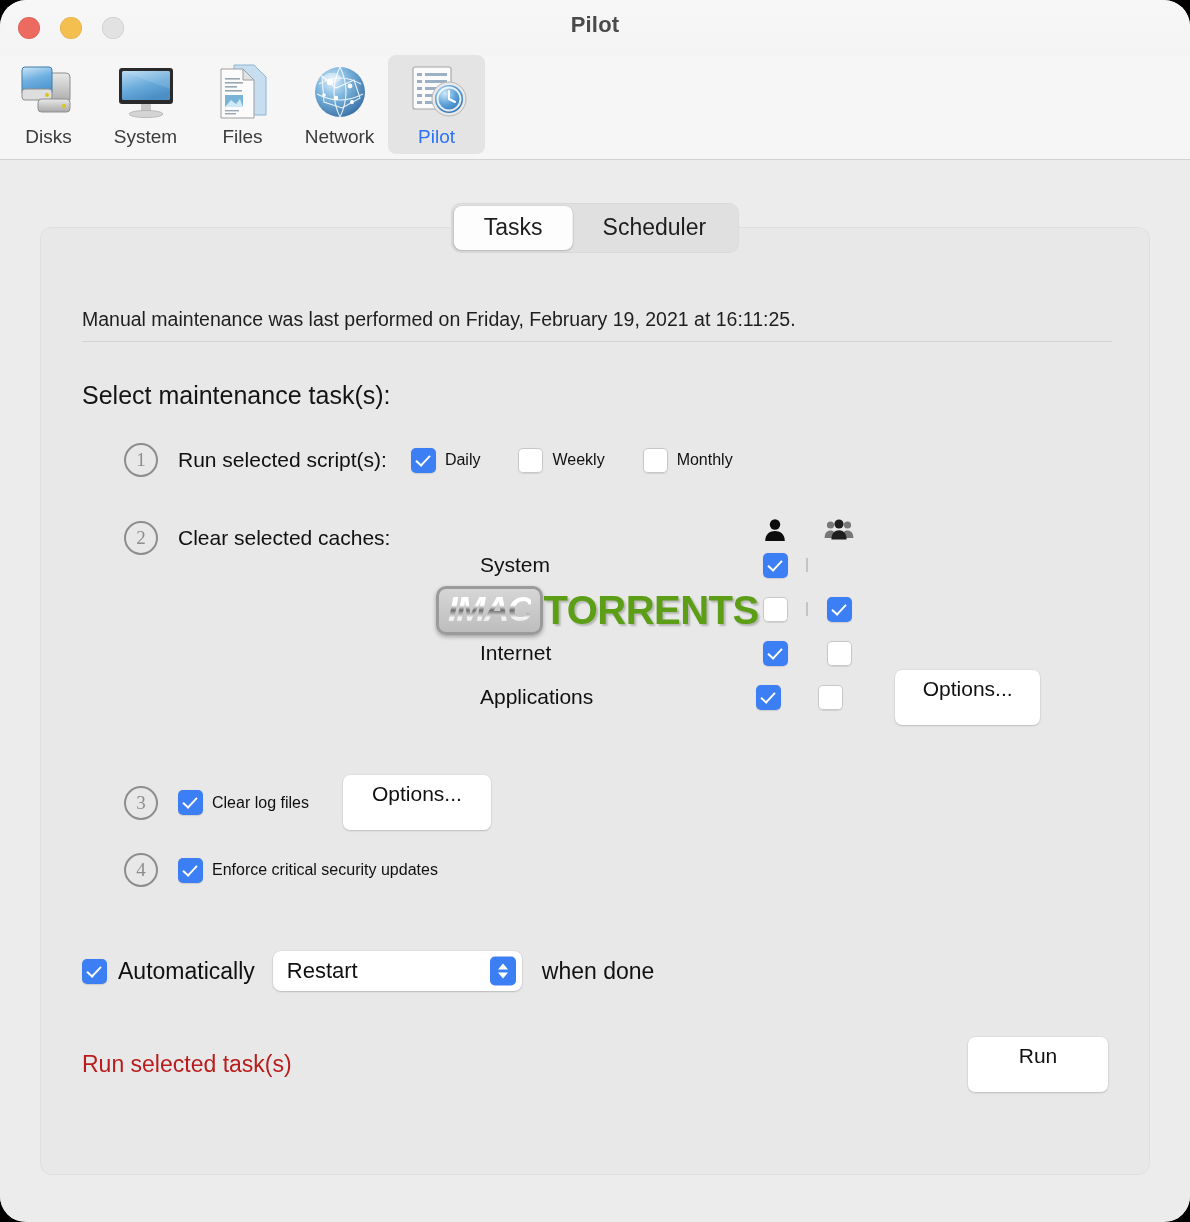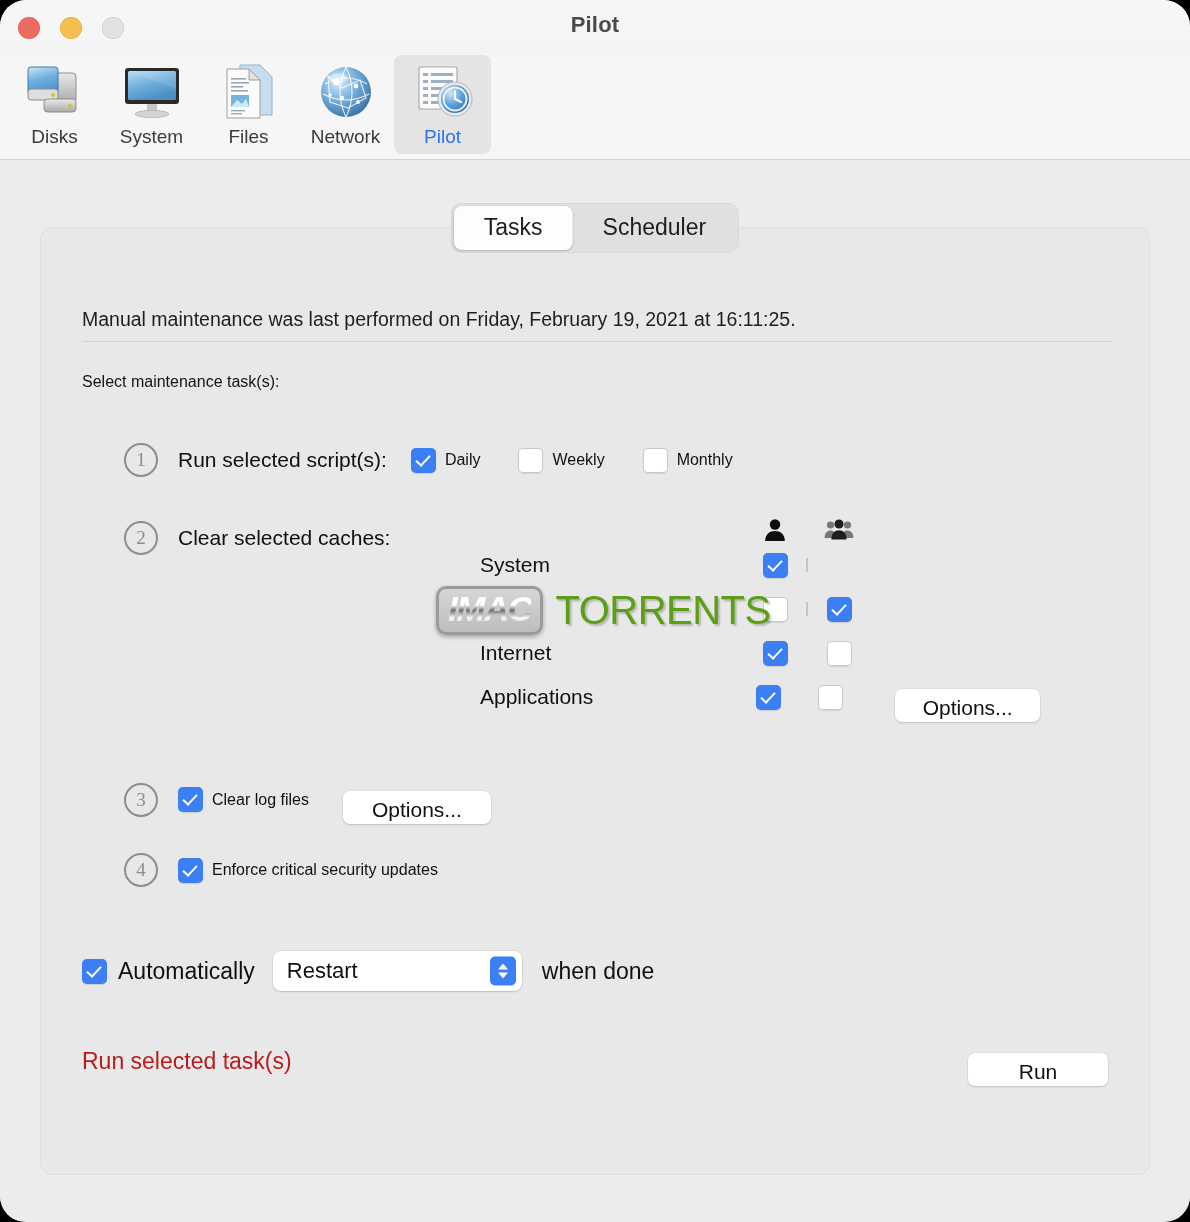--- a/index.html
+++ b/index.html
@@ -49,21 +49,20 @@
     color: #4a4a4a;
     letter-spacing: 0.2px;
   }
 
   
   #toolbar {
     position: relative;
     height: 105px;
     background: #f6f6f6;
     border-bottom: 1px solid #d2d2d2;
-    padding-left: 6px;
     display: flex;
     align-items: flex-start;
   }
   .tb-item {
     width: 97px;
     padding-top: 4px;
     text-align: center;
     border-radius: 8px;
     cursor: default;
   }
@@ -131,22 +130,22 @@
   }
   #status-rule {
     position: absolute;
     left: 42px; top: 114px;
     width: 1030px; height: 1px;
     background: #d3d3d3;
   }
 
   #section-title {
     position: absolute;
-    left: 42px; top: 146px;
-    font-size: 16px;
+    left: 42px; top: 154px;
+    font-size: 25px;
     color: #141414;
   }
 
   
   .numbered {
     position: absolute;
     display: flex;
     align-items: center;
   }
   .num-badge {
@@ -201,24 +200,23 @@
   .cb-group { display: flex; align-items: center; }
 
   
   .push-btn {
     background: #ffffff;
     border-radius: 7px;
     box-shadow: 0 1px 2px rgba(0,0,0,0.16), 0 0 0 0.5px rgba(0,0,0,0.06);
     font-size: 21px;
     color: #111111;
     text-align: center;
-    padding: 7px 0 2px 0;
+    padding: 7px 0 24px 0;
     cursor: default;
     white-space: nowrap;
-    margin-top: 16px;
   }
 
   
   #cache-block { position: absolute; left: 440px; top: 548px; width: 560px; }
   .cache-head {
     display: flex;
     align-items: flex-end;
     height: 34px;
     padding-left: 270px;
   }
@@ -305,24 +303,23 @@
     font-size: 35px; font-weight: bold; font-style: italic;
     letter-spacing: -1.5px;
     background: linear-gradient(to bottom, #ffffff 0%, #ffffff 38%, #6e6e6e 52%, #f6f6f6 72%, #d0d0d0 100%);
     -webkit-background-clip: text;
     background-clip: text;
     color: transparent;
     display: block;
     line-height: 1.05;
   }
   #wm-torrents {
-    font-size: 40px; font-weight: normal;
+    font-size: 40px; font-weight: bold;
     color: #5c9e15;
     letter-spacing: -0.5px;
-    margin-left: 12px;
     text-shadow: 2px 2px 2px rgba(0,0,0,0.22);
     text-align: right;
   }
 </style>
 </head>
 <body>
 
 <div id="window">
 
   <div id="titlebar">

